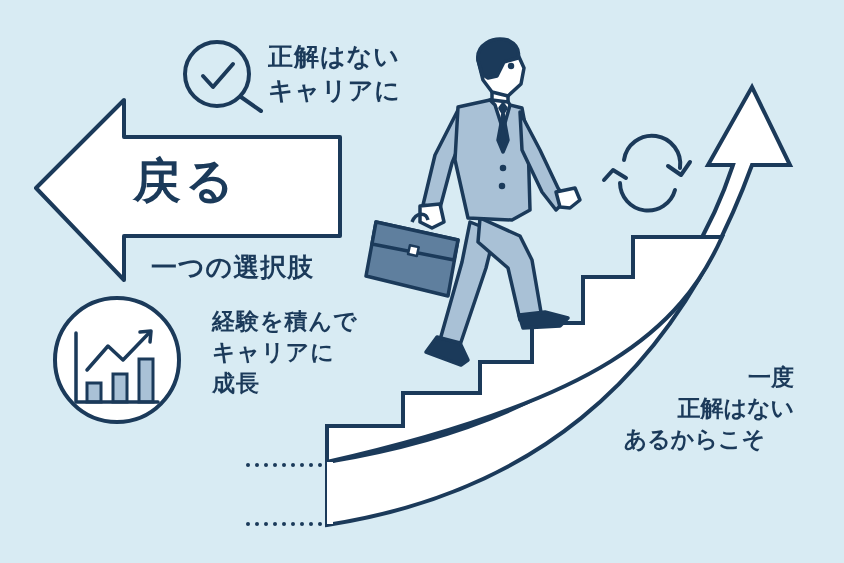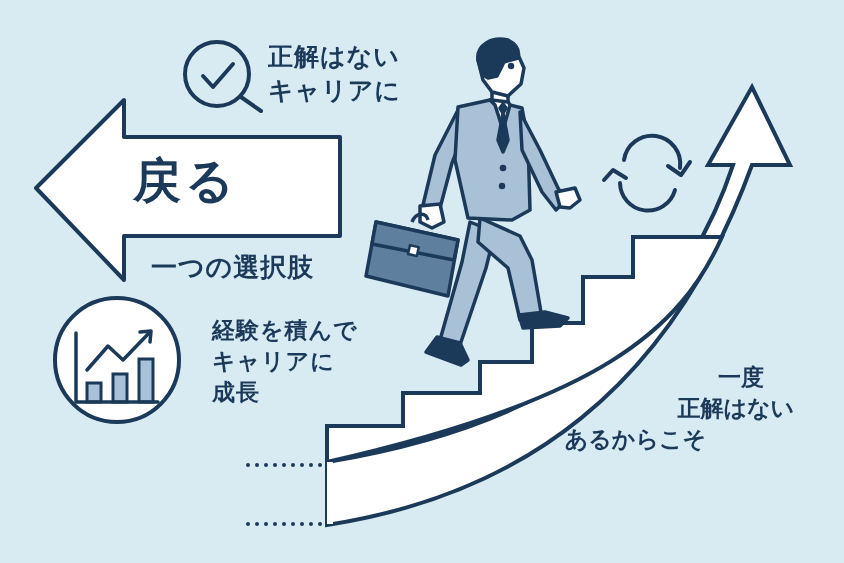--- a/index.html
+++ b/index.html
@@ -16,21 +16,21 @@
       position: absolute;
       font-weight: bold;
       color: #1b3a5a;
       white-space: nowrap;
       letter-spacing: 1px;
     }
     .t-career { left: 268px; top: 40px; font-size: 25px; line-height: 34px; }
     .t-flex { left: 580px; top: 55px; font-size: 24px; line-height: 34px; }
     .t-back { left: 133px; top: 152px; font-size: 48px; line-height: 56px; letter-spacing: 4px; text-align: right; }
     .t-option { left: 135px; top: 250px; font-size: 26px; line-height: 34px; margin-left: 16px; }
-    .t-growth { left: 212px; top: 315px; font-size: 23px; line-height: 31px; }
+    .t-growth { left: 212px; top: 306px; font-size: 23px; line-height: 31px; }
     .t-once { position: absolute; right: 50px; top: 362px; text-align: right;
               font-size: 23px; line-height: 31px; font-weight: bold; color: #1b3a5a; }
     .t-once div { white-space: nowrap; }
   </style>
 </head>
 <body>
 
 <div class="stage">
 
   <svg class="art" width="844" height="563" viewBox="0 0 844 563">
@@ -143,18 +143,18 @@
   <div class="txt t-back">戻る</div>
   <div class="txt t-option">一つの選択肢</div>
 
   <div class="txt t-growth">
     <div>経験を積んで</div>
     <div>キャリアに</div>
     <div>成長</div>
   </div>
 
   <div class="t-once">
-    <div style="margin-right:30px">一度</div>
+    <div style="">一度</div>
     <div>正解はない</div>
-    <div style="margin-right:88px">あるからこそ</div>
+    <div style="margin-right:29px">あるからこそ</div>
   </div>
 
 </div>
 
 </body></html>

